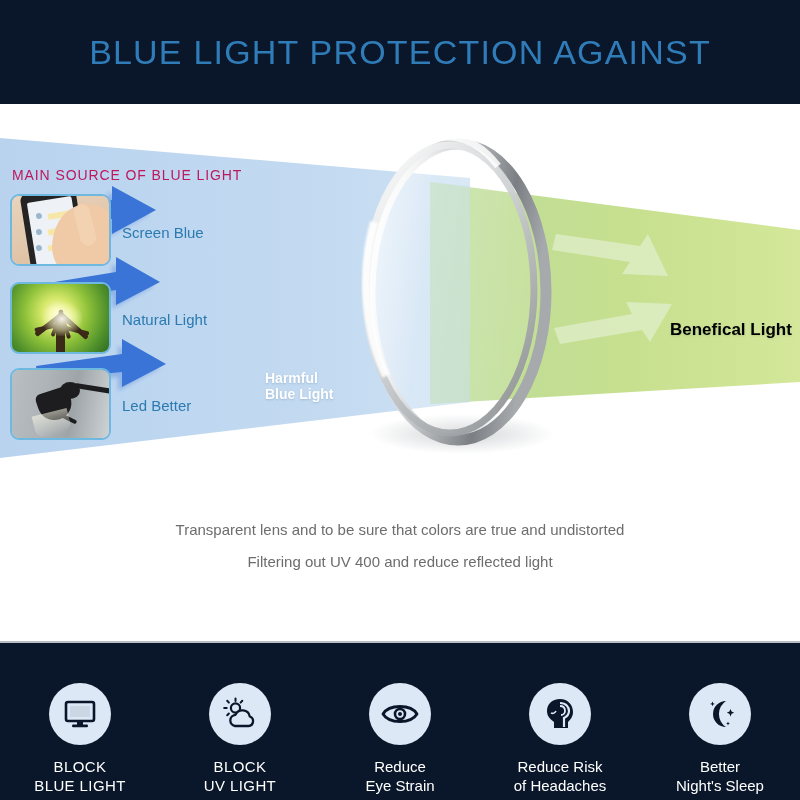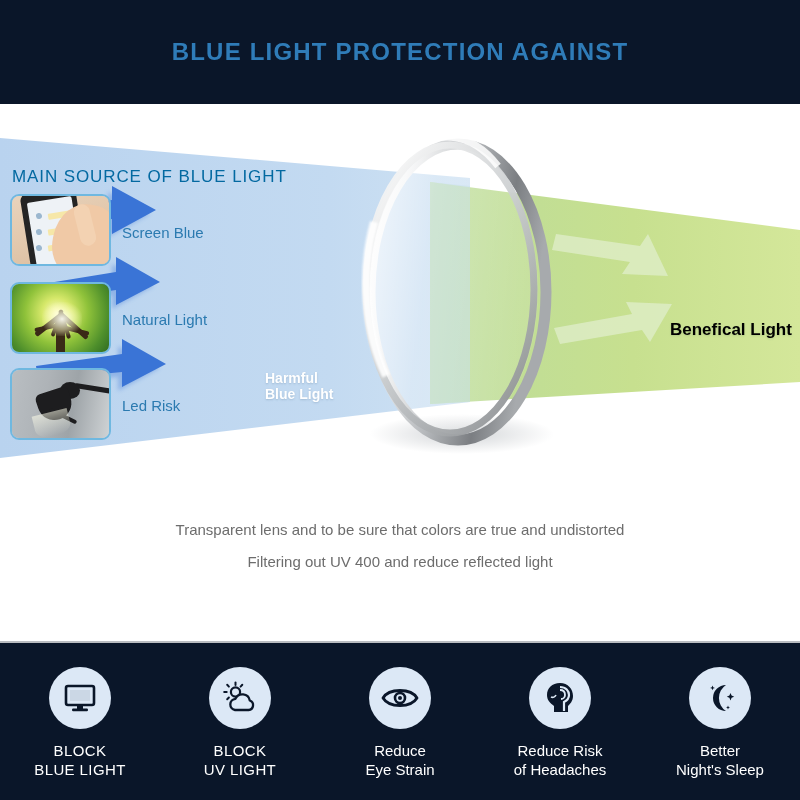--- a/index.html
+++ b/index.html
@@ -28,22 +28,22 @@
     width: 800px;
     height: 104px;
     background: #0a1629;
     display: flex;
     flex-direction: column;
     align-items: center;
     justify-content: center;
   }
   .header-line {
     color: #2f7cb8;
-    font-size: 24px;
-    font-weight: 700;
+    font-size: 34px;
+    font-weight: 400;
     letter-spacing: 1.2px;
     line-height: 36px;
     text-align: center;
     white-space: nowrap;
   }
 
   
   .stage {
     position: absolute;
     left: 0; top: 104px;
@@ -57,22 +57,22 @@
     left: 0; top: 0;
     width: 800px;
     height: 386px;
   }
 
   
   .source-heading {
     position: absolute;
     left: 12px;
     top: 63px;
-    color: #0369a1;
-    font-size: 17px;
+    color: #be185d;
+    font-size: 14px;
     letter-spacing: 0.9px;
     font-weight: 400;
     white-space: nowrap;
   }
   .thumb {
     position: absolute;
     left: 10px;
     width: 101px;
     height: 72px;
     border: 2px solid #6fb8e0;
@@ -222,21 +222,21 @@
   .features {
     position: absolute;
     left: 0;
     top: 643px;
     width: 800px;
     height: 157px;
     background: #0a1629;
     display: flex;
     align-items: flex-start;
     justify-content: space-around;
-    padding-top: 24px;
+    padding-top: 40px;
     box-sizing: border-box;
   }
   .feature {
     width: 150px;
     display: flex;
     flex-direction: column;
     align-items: center;
   }
   .feature-circle {
     width: 62px;
@@ -383,21 +383,21 @@
         <div class="arm"></div>
         <div class="head"></div>
         <div class="shade"></div>
         <div class="stem"></div>
         <div class="beam"></div>
       </div>
     </div>
 
     <div class="src-label src-label-1">Screen Blue</div>
     <div class="src-label src-label-2">Natural Light</div>
-    <div class="src-label src-label-3">Led Risk</div>
+    <div class="src-label src-label-3">Led Better</div>
 
     <div class="harmful-label">
       <div>Harmful</div>
       <div>Blue Light</div>
     </div>
 
     <div class="benefical-label">Benefical Light</div>
   </div>
 
   <div class="description">

